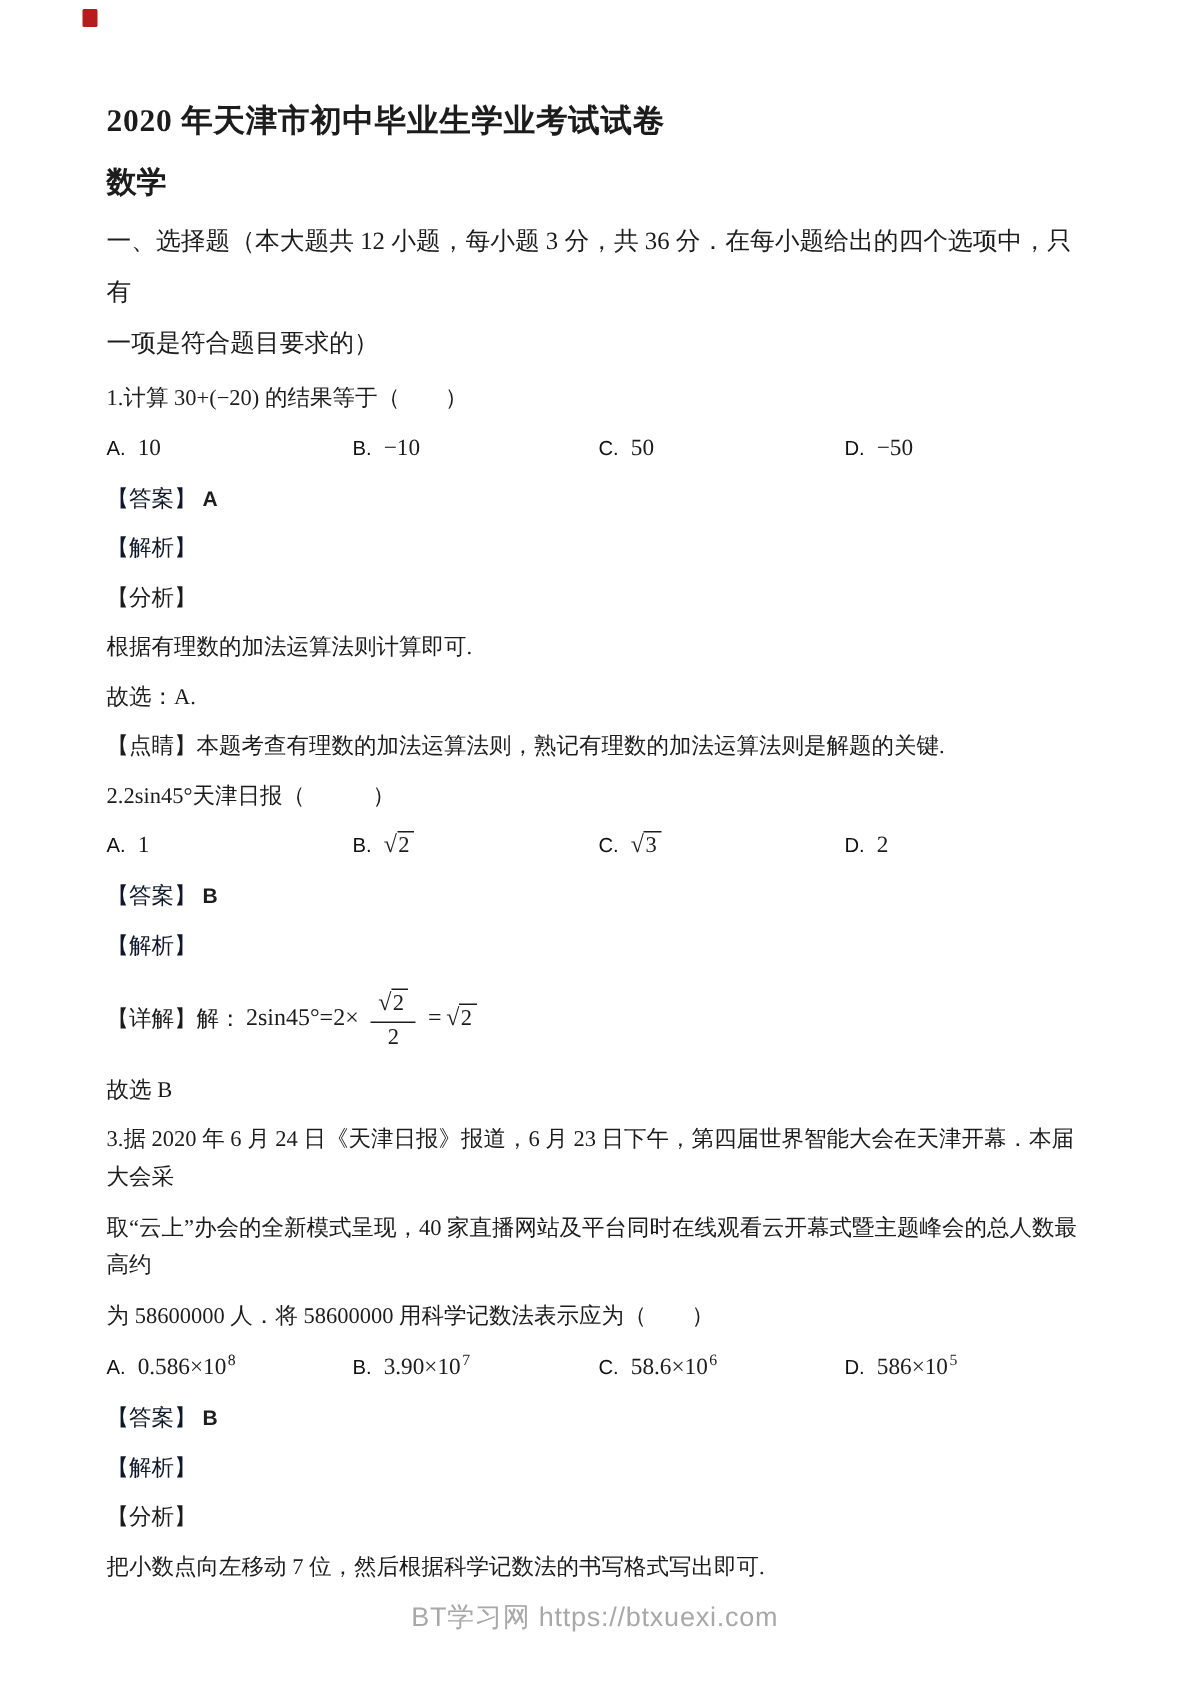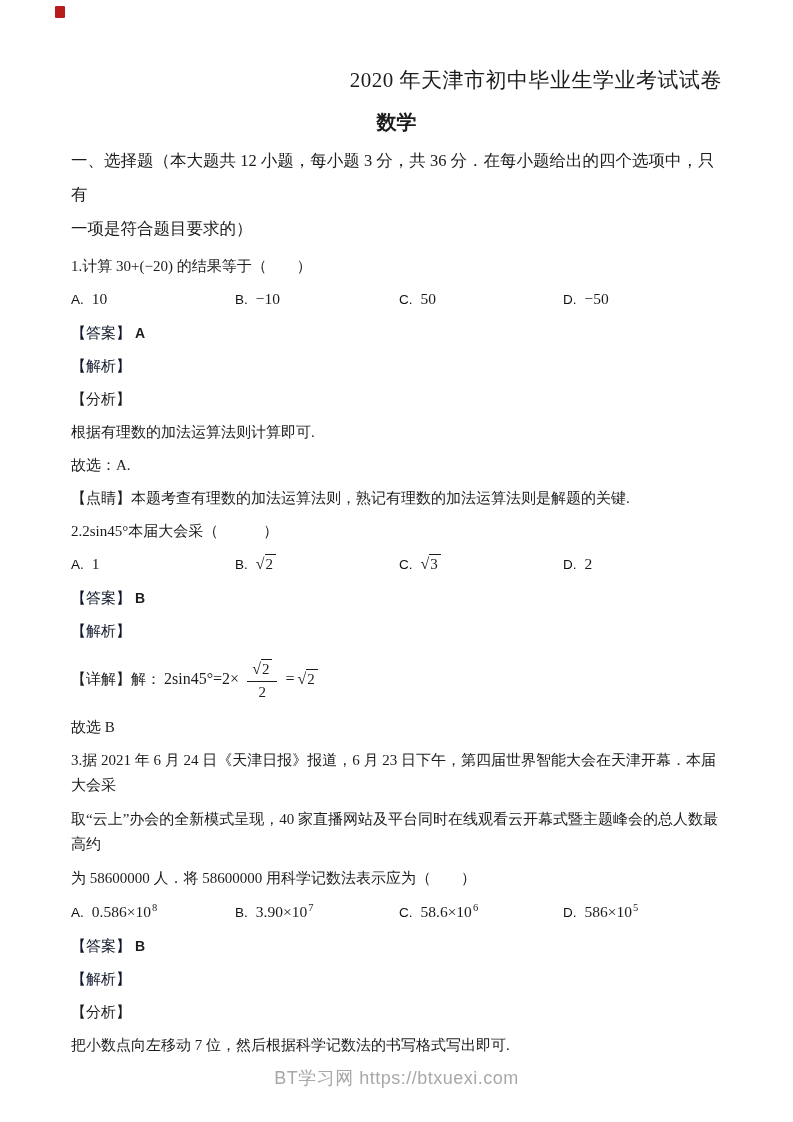--- a/index.html
+++ b/index.html
@@ -6,25 +6,25 @@
   .page {
     position:relative; width:793px; height:1122px; background:#ffffff;
     font-family:"Liberation Serif", serif; color:#1c1c1c; overflow:hidden;
   }
   .red-mark {
     position:absolute; left:55px; top:6px; width:10px; height:12px;
     background:#b71c1c; border-radius:1px;
   }
   .content { padding:66px 71px 0 71px; }
   .doc-title {
-    margin:0 0 14px 0; text-align:right;
-    font-size:21px; font-weight:normal; line-height:28px; letter-spacing:0.5px;
+    margin:0 0 14px 0; text-align:left;
+    font-size:21px; font-weight:bold; line-height:28px; letter-spacing:0.5px;
   }
   .doc-subtitle {
-    margin:0 0 8px 0; text-align:center;
+    margin:0 0 8px 0; 
     font-size:20px; font-weight:bold; line-height:28px;
   }
   .section-header { font-weight:normal; font-size:16.5px; }
   .section-header .shl { line-height:34px; }
   .line { font-size:15px; line-height:24px; margin:0 0 9px 0; }
   .stem-line { font-size:15px; }
   .opts { display:flex; align-items:flex-end; }
   .opt { width:164px; display:flex; align-items:baseline; }
   .opt:last-child { width:auto; }
   .opt-letter {
@@ -106,21 +106,21 @@
         <span>【分析】</span>
       </p>
       <p class="line">根据有理数的加法运算法则计算即可.</p>
       <p class="line">故选：A.</p>
       <p class="line">
         <span>【点睛】</span><span>本题考查有理数的加法运算法则，熟记有理数的加法运算法则是解题的关键.</span>
       </p>
     </div>
 
     <div>
-      <p class="line stem-line">2.2sin45°本届大会采（　　　）</p>
+      <p class="line stem-line">2.2sin45°天津日报（　　　）</p>
 
       <div class="line opts">
         <div class="opt">
           <span class="opt-letter">A.</span>
           <span class="opt-val">1</span>
         </div>
         <div class="opt">
           <span class="opt-letter">B.</span>
           <span class="opt-val sqrt"><span class="radical">√</span><span class="radicand">2</span></span>
         </div>
@@ -150,21 +150,21 @@
             <span class="frac-den">2</span>
           </span>
           <span class="math">=</span>
           <span class="sqrt"><span class="radical">√</span><span class="radicand">2</span></span>
       </div>
 
       <p class="line">故选 B</p>
     </div>
 
     <div>
-      <p class="line stem-line" style="line-height:25px; margin-bottom:9px;">3.据 2021 年 6 月 24 日《天津日报》报道，6 月 23 日下午，第四届世界智能大会在天津开幕．本届大会采</p>
+      <p class="line stem-line" style="line-height:25px; margin-bottom:9px;">3.据 2020 年 6 月 24 日《天津日报》报道，6 月 23 日下午，第四届世界智能大会在天津开幕．本届大会采</p>
       <p class="line stem-line" style="line-height:25px; margin-bottom:9px;">取“云上”办会的全新模式呈现，40 家直播网站及平台同时在线观看云开幕式暨主题峰会的总人数最高约</p>
       <p class="line stem-line" style="line-height:25px;">为 58600000 人．将 58600000 用科学记数法表示应为（　　）</p>
 
       <div class="line opts">
         <div class="opt">
           <span class="opt-letter">A.</span>
           <span class="opt-val"><span>0.586×10</span><sup>8</sup></span>
         </div>
         <div class="opt">
           <span class="opt-letter">B.</span>

